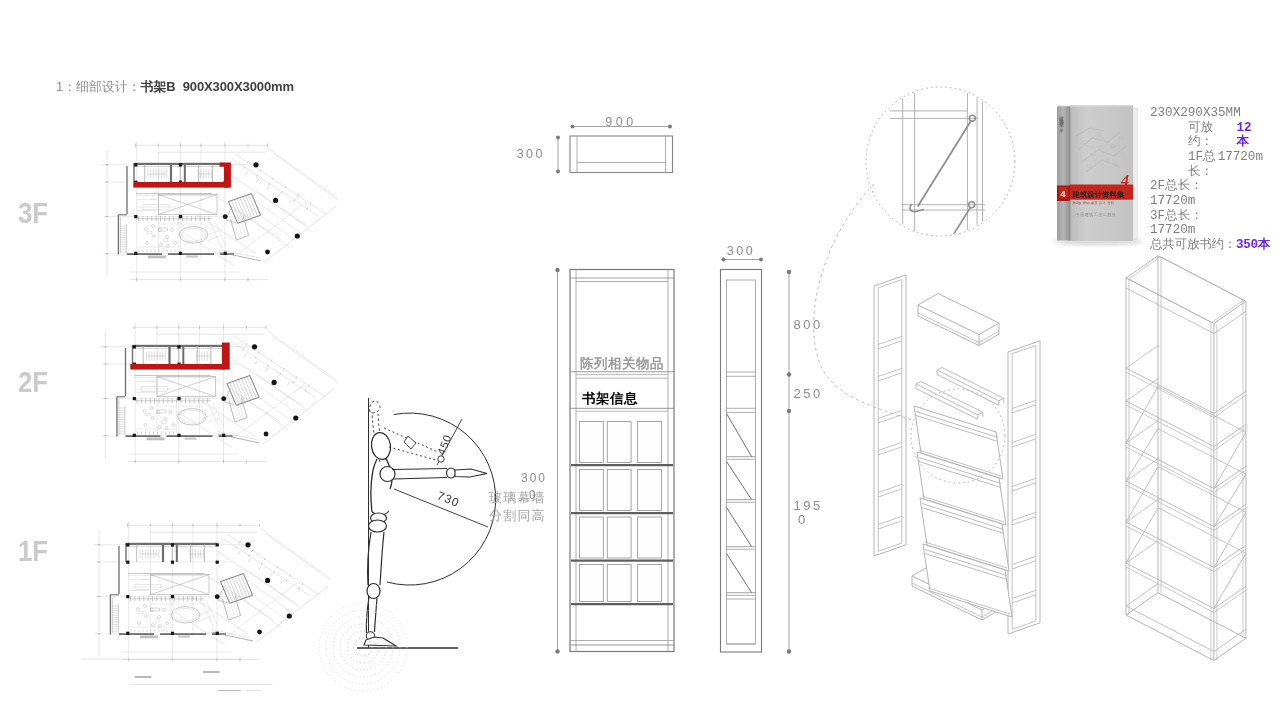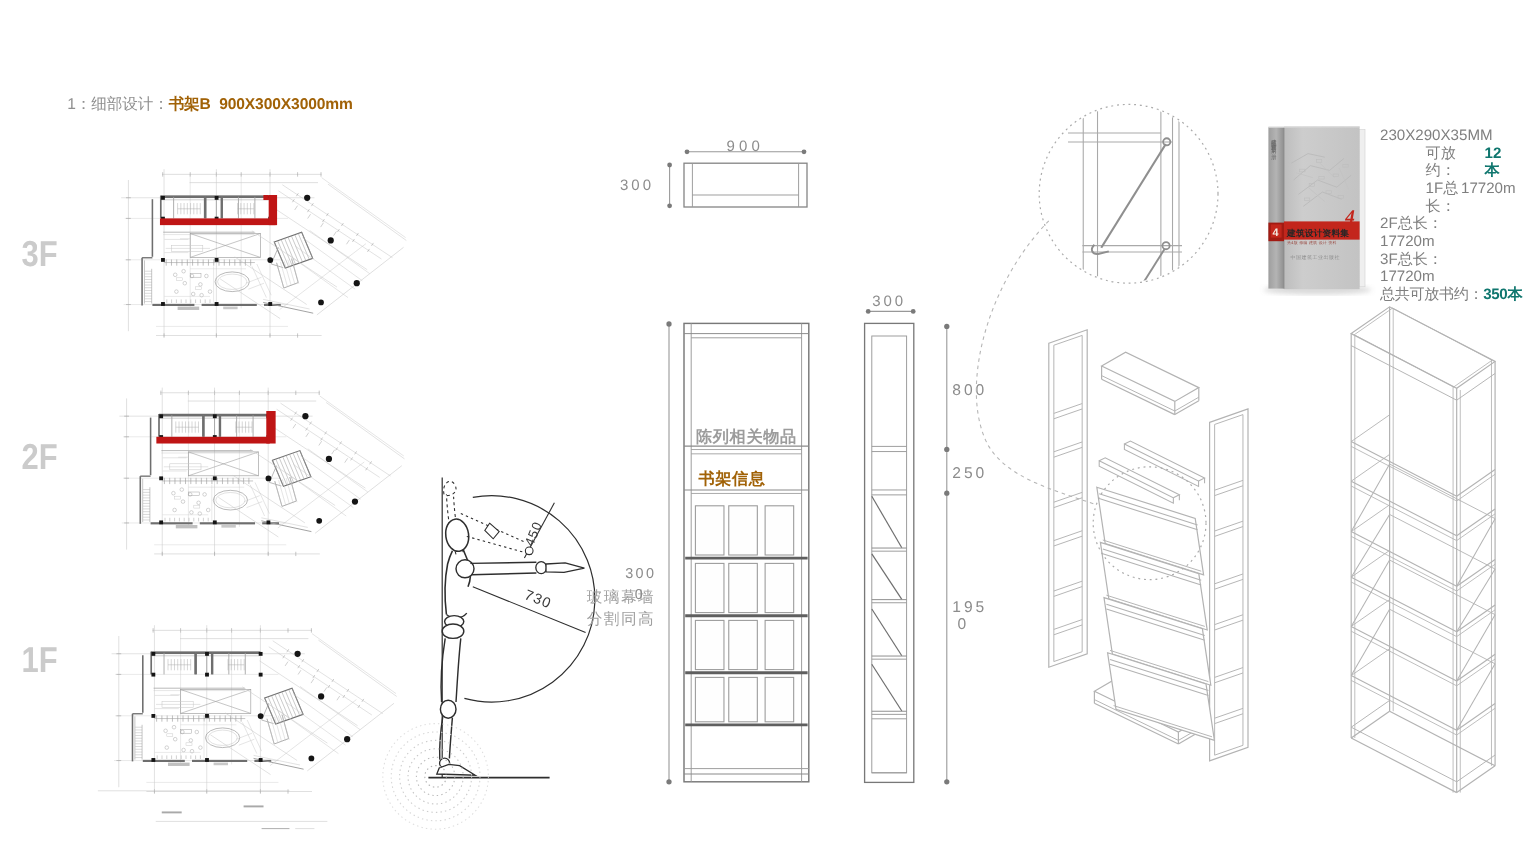--- a/index.html
+++ b/index.html
@@ -1,25 +1,25 @@
 <!DOCTYPE html>
 <html><head>
 <meta charset="utf-8">
 <style>
 html,body{margin:0;padding:0;background:#fff;}
 #page{position:relative;width:1280px;height:719px;background:#ffffff;overflow:hidden;
  font-family:"Liberation Sans", sans-serif;}
 .abs{position:absolute;}
 .title{left:56px;top:78px;font-size:13px;color:#8f8f8f;letter-spacing:-0.1px;}
-.title b{color:#a16207;margin-top:13px;}
+.title b{color:#404040;margin-top:13px;}
 .fl{font-size:30px;font-weight:bold;color:#cbcbcb;left:18px;transform:scaleX(0.86);transform-origin:0 0;}
 .dimtxt{color:#8c8c8c;font-size:12px;letter-spacing:2px;line-height:16.5px;}
-.rt{left:1150px;top:106px;width:113px;font-size:12.6px;line-height:14.65px;color:#7f7f7f;}
+.rt{left:1150px;top:106px;width:113px;font-size:12.6px;line-height:14.65px;color:#7f7f7f;font-family:Liberation Mono, monospace;}
 .rt .row{display:flex;justify-content:space-between;margin-left:38px;}
-.rt b{color:#0f766e;}
+.rt b{color:#6d28d9;}
 .glass{color:#a0a0a0;font-size:13px;line-height:17.5px;letter-spacing:1.2px;}
 </style>
 </head>
 <body>
 <div id="page">
 <svg class="abs" style="left:0;top:0" width="1280" height="719" viewBox="0 0 1280 719">
 <g id="fp">
         <line x1="135" y1="145.3" x2="268" y2="145.3" stroke="#c9c9c9" stroke-width="0.5"></line>
         <line x1="135.6" y1="143.5" x2="135.6" y2="147.2" stroke="#9f9f9f" stroke-width="0.5"></line>
         <line x1="158.5" y1="143.5" x2="158.5" y2="147.2" stroke="#9f9f9f" stroke-width="0.5"></line>
@@ -566,14 +566,14 @@
       </div>
 <div>2F总长：</div>
 <div>17720m</div>
 <div>3F总长：</div>
 <div>17720m</div>
 <div style="white-space:nowrap;letter-spacing:-0.3px">总共可放书约：<b>350本</b></div>
 </div>
 <div class="abs glass" style="left:489px;top:489px">玻璃幕墙<br>分割同高</div>
 <div class="abs dimtxt" style="left:521px;top:470px">300<br><span style="margin-left:8px">0</span></div>
 <div class="abs" style="left:570px;top:355px;width:104px;text-align:center;font-size:13.5px;font-weight:bold;color:#9c9c9c;letter-spacing:0.5px">陈列相关物品</div>
-<div class="abs" style="left:582px;top:390px;font-size:13.5px;font-weight:bold;color:#a16207;letter-spacing:0.5px">书架信息</div>
+<div class="abs" style="left:582px;top:390px;font-size:13.5px;font-weight:bold;color:#000000;letter-spacing:0.5px">书架信息</div>
 </div>
 
 </body></html>

